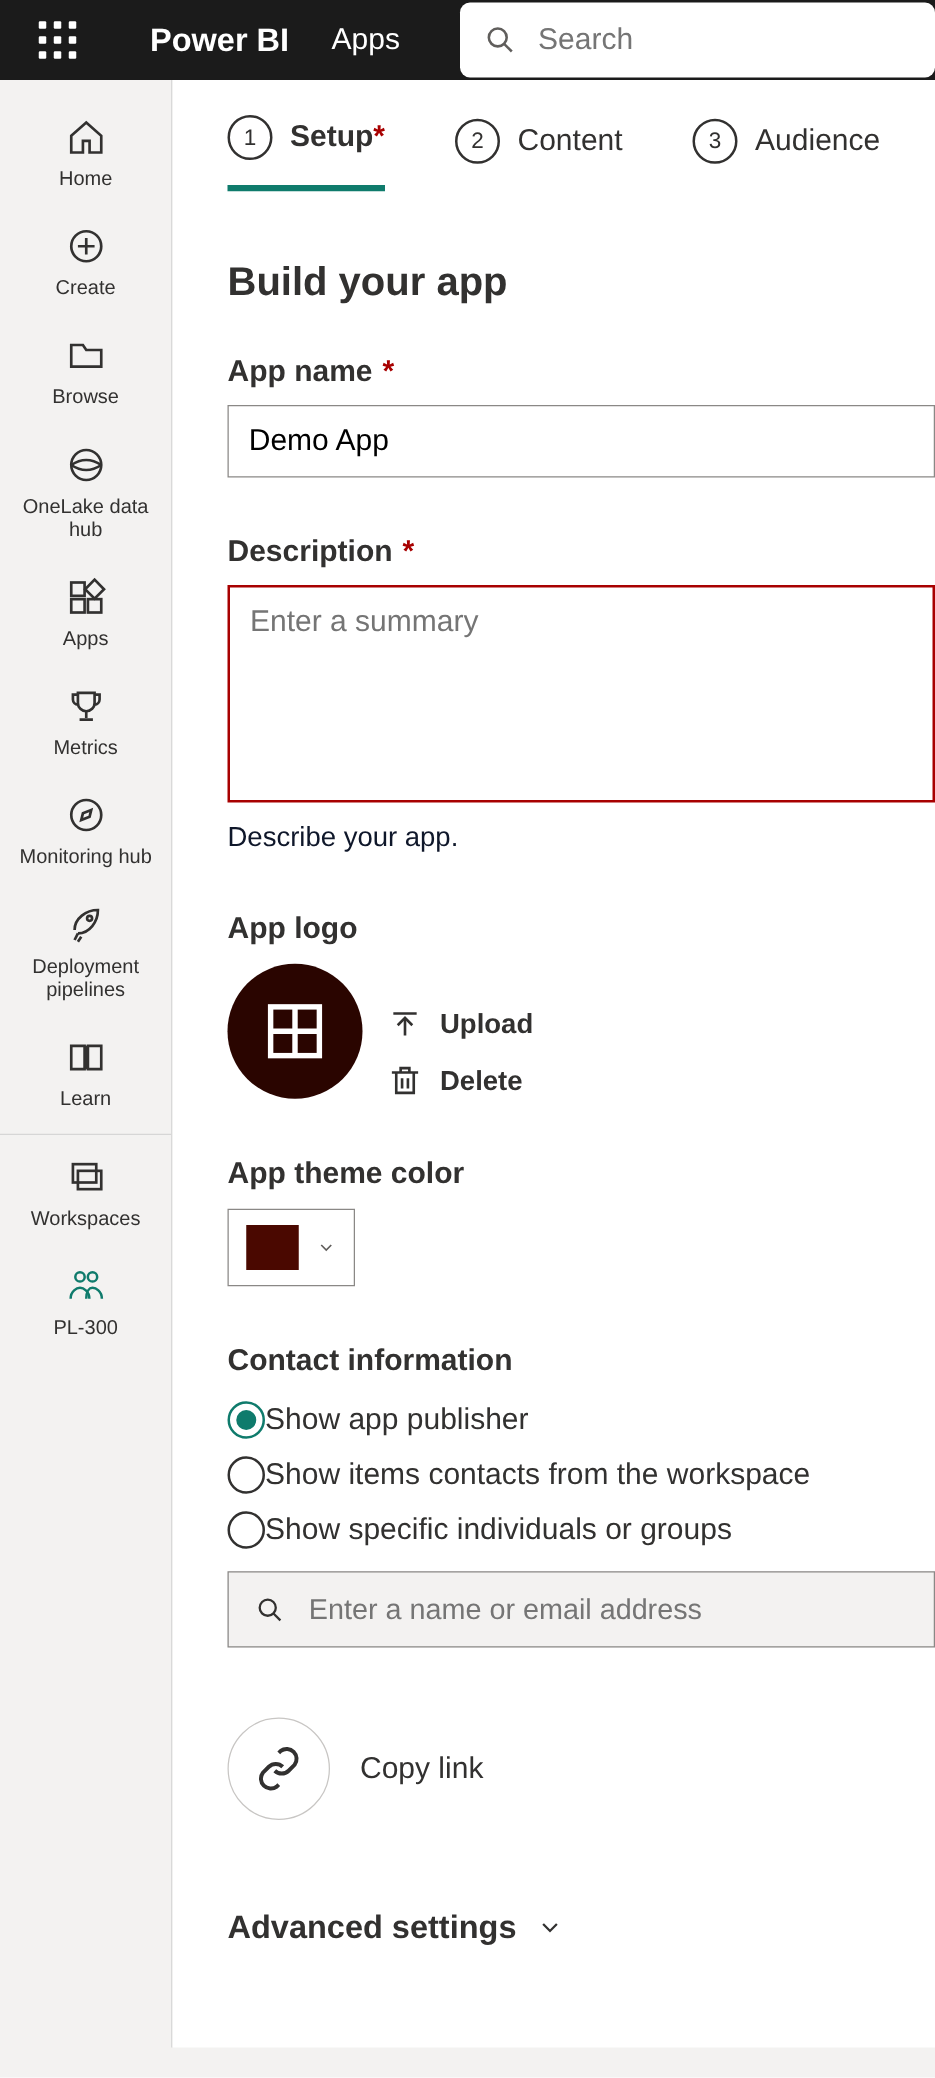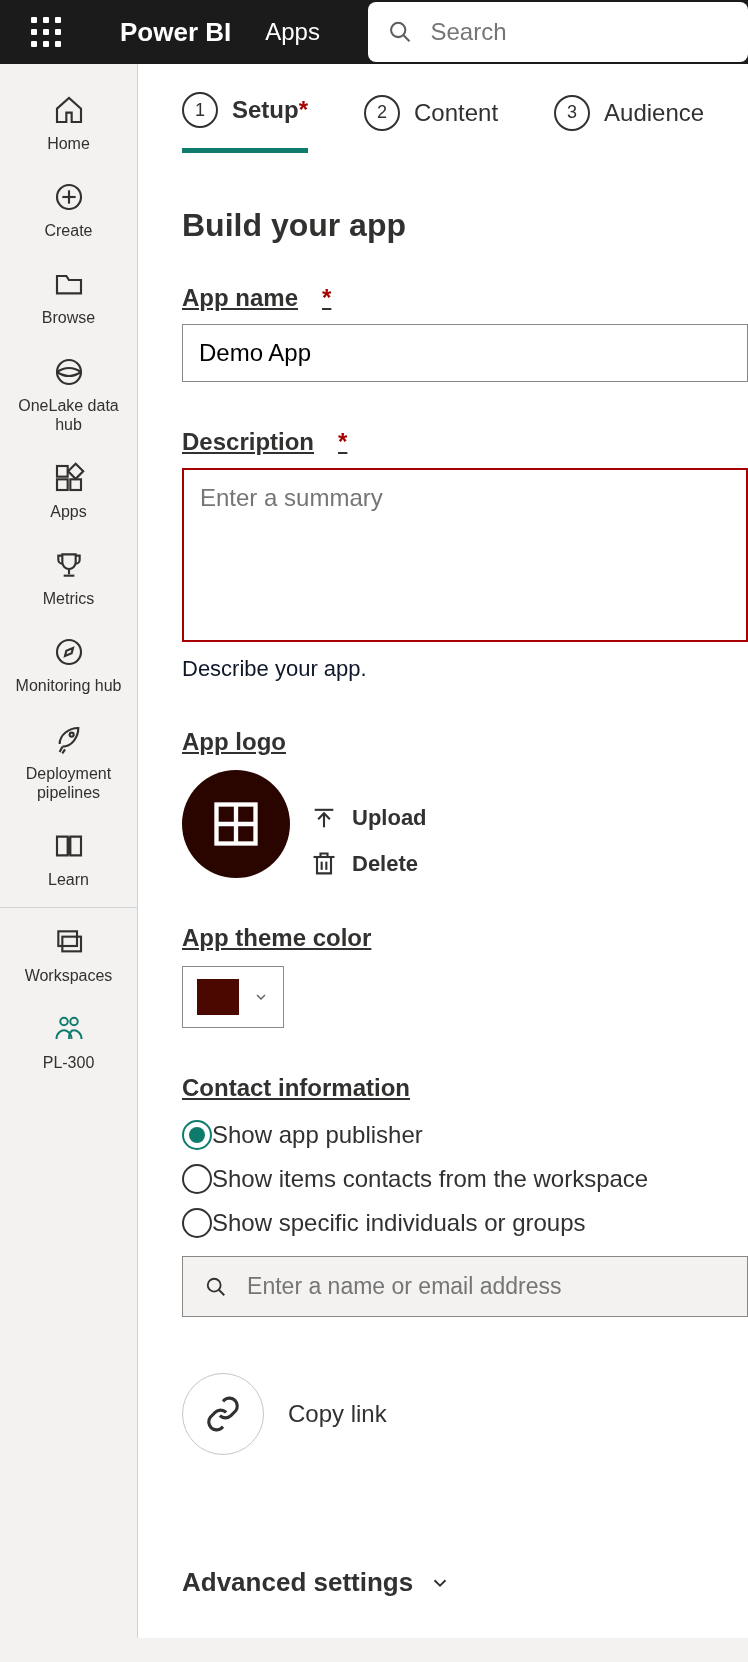--- a/index.html
+++ b/index.html
@@ -106,21 +106,21 @@
     width: 36px; height: 36px; border-radius: 50%;
     border: 2px solid #323130;
     display: flex; align-items: center; justify-content: center;
     font-size: 18px;
   }
   .steplabel { font-size: 24px; font-weight: 600; color: #323130; }
   .step:not(.active) .steplabel { font-weight: 400; }
   .req { color: #a80000; }
 
   h1.page-title { font-size: 32px; font-weight: 700; margin: 54px 0 40px 0; }
-  .fieldlabel { font-size: 24px; font-weight: 700; margin-bottom: 12px; display: flex; gap: 24px; text-decoration: underline;}
+  .fieldlabel { font-size: 24px; font-weight: 700; margin-bottom: 12px; display: flex; gap: 8px;}
   .textinput {
     width: 100%;
     border: 1px solid #8a8886;
     font-size: 24px;
     padding: 14px 16px;
     background: #fff;
   }
   textarea.textinput { height: 174px; resize: none; font-family: inherit; border: 2px solid #a80000;}
   .errmsg { color: #0f172a; font-size: 22px; margin-top: 10px; }
 
@@ -169,21 +169,21 @@
 
   .copyrow { display: flex; align-items: center; gap: 24px; margin-top: 56px; }
   .copycircle {
     width: 82px; height: 82px; border-radius: 50%;
     border: 1px solid #c8c6c4;
     display: flex; align-items: center; justify-content: center;
     cursor: pointer;
   }
   .copylabel { font-size: 24px; }
 
-  .advrow { display: flex; align-items: center; gap: 16px; margin-top: 112px; cursor: pointer;}
+  .advrow { display: flex; align-items: center; gap: 16px; margin-top: 70px; cursor: pointer;}
   .advlabel { font-size: 26px; font-weight: 700; }
 </style>
 </head>
 <body>
 
 <div class="topbar">
   <div class="waffle">
     <span></span>
       <span></span>
       <span></span>

